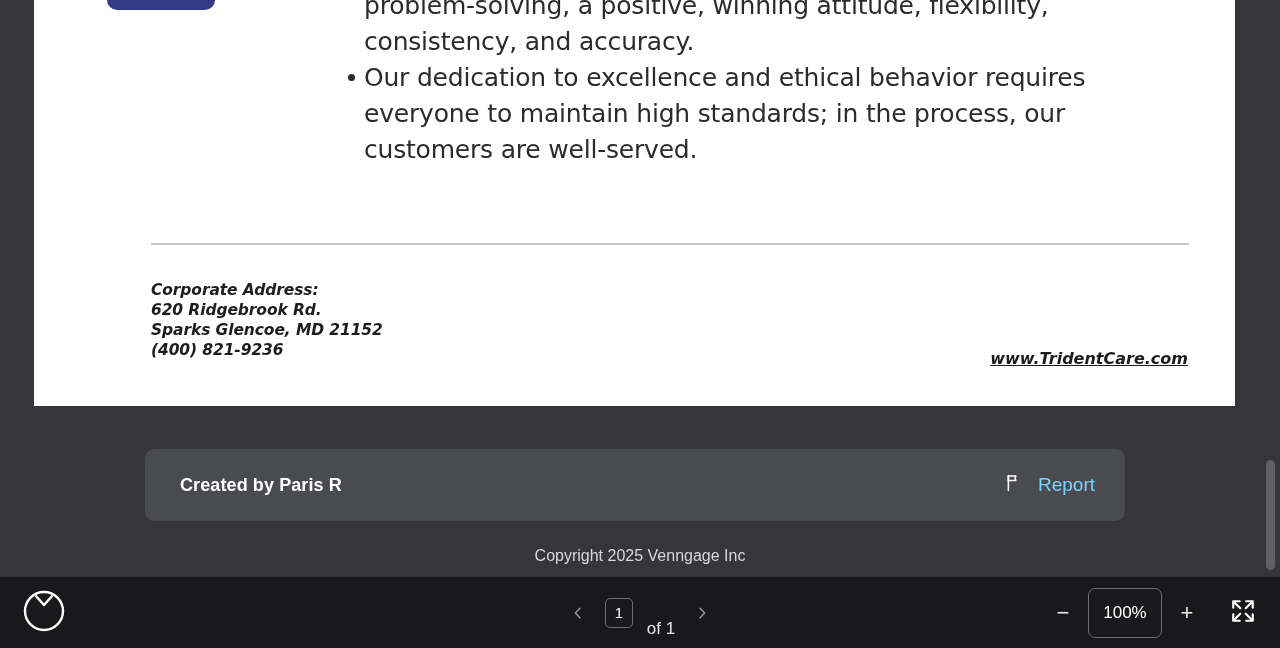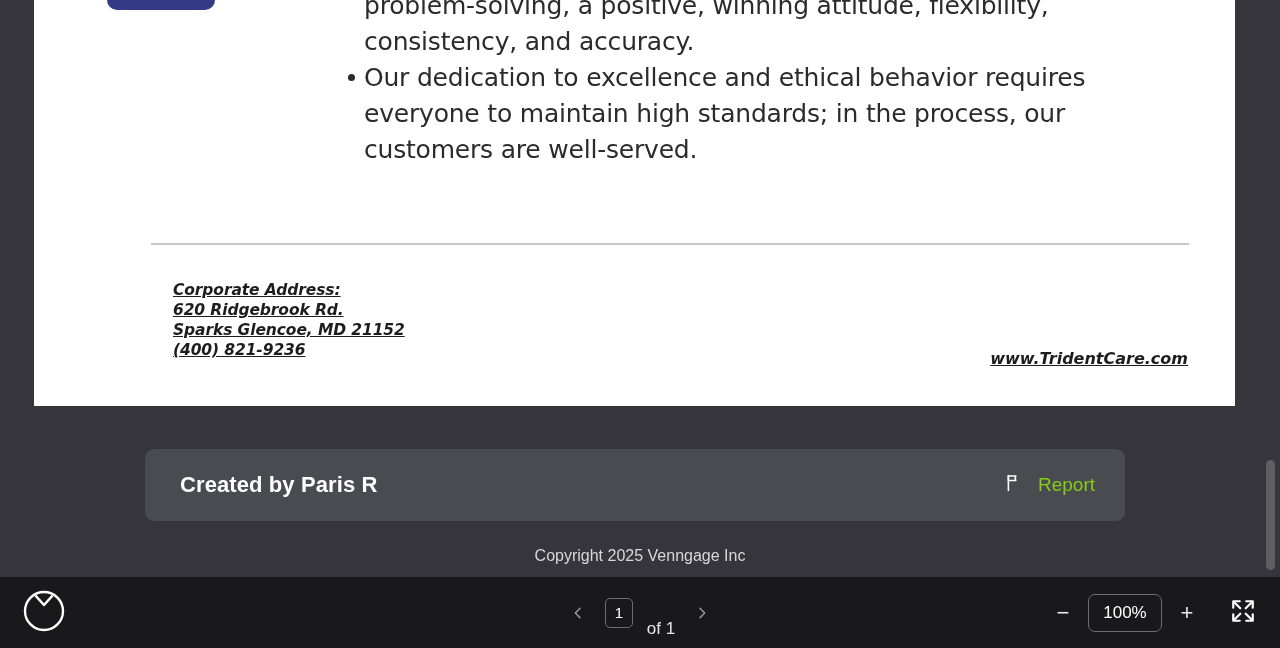--- a/index.html
+++ b/index.html
@@ -77,23 +77,21 @@
     font-family: "DejaVu Sans", sans-serif;
     font-weight: bold;
     font-style: italic;
     font-size: 15.5px;
     line-height: 20px;
     color: #1d1d1d;
     letter-spacing: -0.1px;
   }
   .address-block span {
     display: inline-block;
-    text-decoration: underline;
     text-underline-offset: 1px;
-    margin-left: 22px;
   }
   .address-block div { white-space: nowrap; }
 
   .website {
     position: absolute;
     left: 944px; top: 733px;
     width: 210px;
     text-align: right;
     font-family: "DejaVu Sans", sans-serif;
     font-weight: bold;
@@ -114,29 +112,29 @@
     width: 980px; height: 72px;
     background: #4a4a51;
     border-radius: 9px;
     display: flex;
     align-items: center;
     justify-content: space-between;
     padding: 0 30px 0 35px;
   }
   .attribution .creator {
     color: #ffffff;
-    font-size: 22px;
+    font-size: 18px;
     font-weight: bold;
     letter-spacing: 0.1px;
   }
   .report-btn {
     display: flex;
     align-items: center;
     gap: 13px;
-    color: #84cc16;
+    color: #7dd3fc;
     font-size: 19px;
     cursor: pointer;
     background: none;
     border: none;
     font-family: "Liberation Sans", sans-serif;
   }
   .report-btn .flag-icon { display: block; }
 
   .copyright {
     position: absolute;
@@ -224,21 +222,21 @@
     width: 26px; height: 26px;
     background: none; border: none;
     color: #e9e9ea;
     font-size: 22px;
     line-height: 1;
     display: flex; align-items: center; justify-content: center;
     cursor: pointer;
     font-family: "Liberation Sans", sans-serif;
   }
   .zoom-value {
-    min-width: 74px; height: 38px;
+    min-width: 74px; height: 50px;
     border: 1px solid #6d6d72;
     border-radius: 7px;
     color: #ffffff;
     font-size: 17px;
     display: flex; align-items: center; justify-content: center;
     background: transparent;
     cursor: pointer;
   }
   .fullscreen-btn {
     width: 34px; height: 34px;

